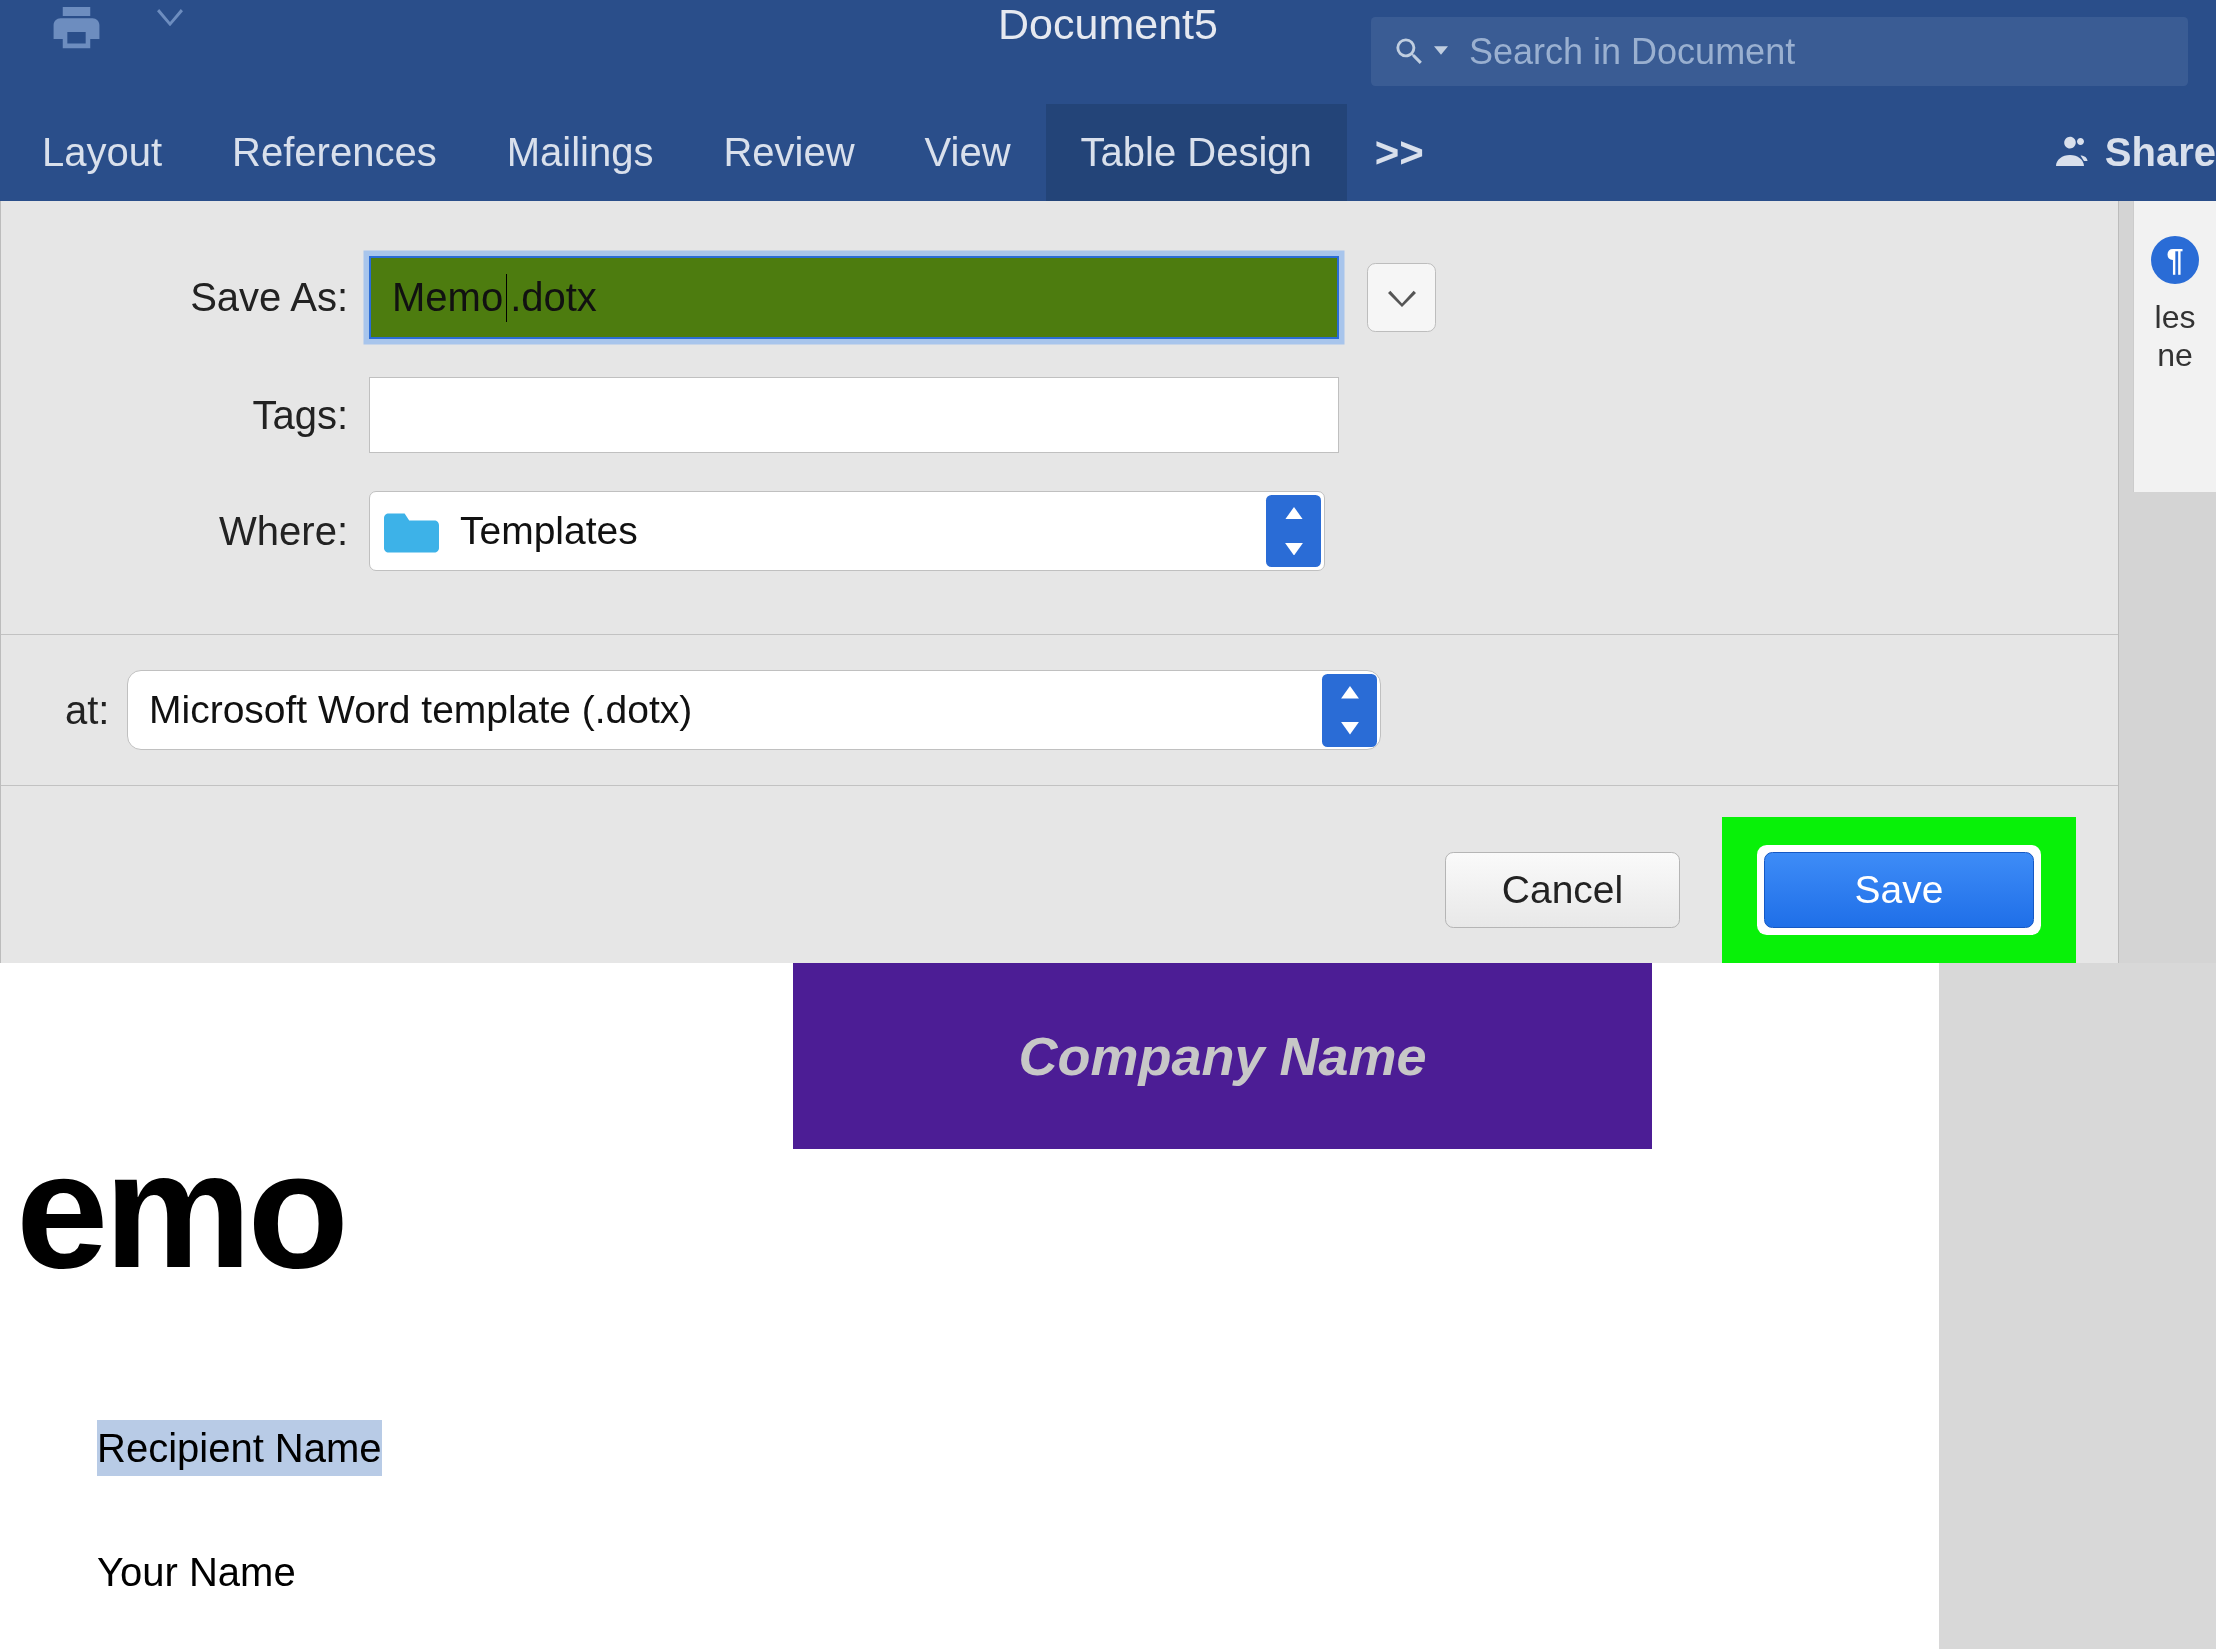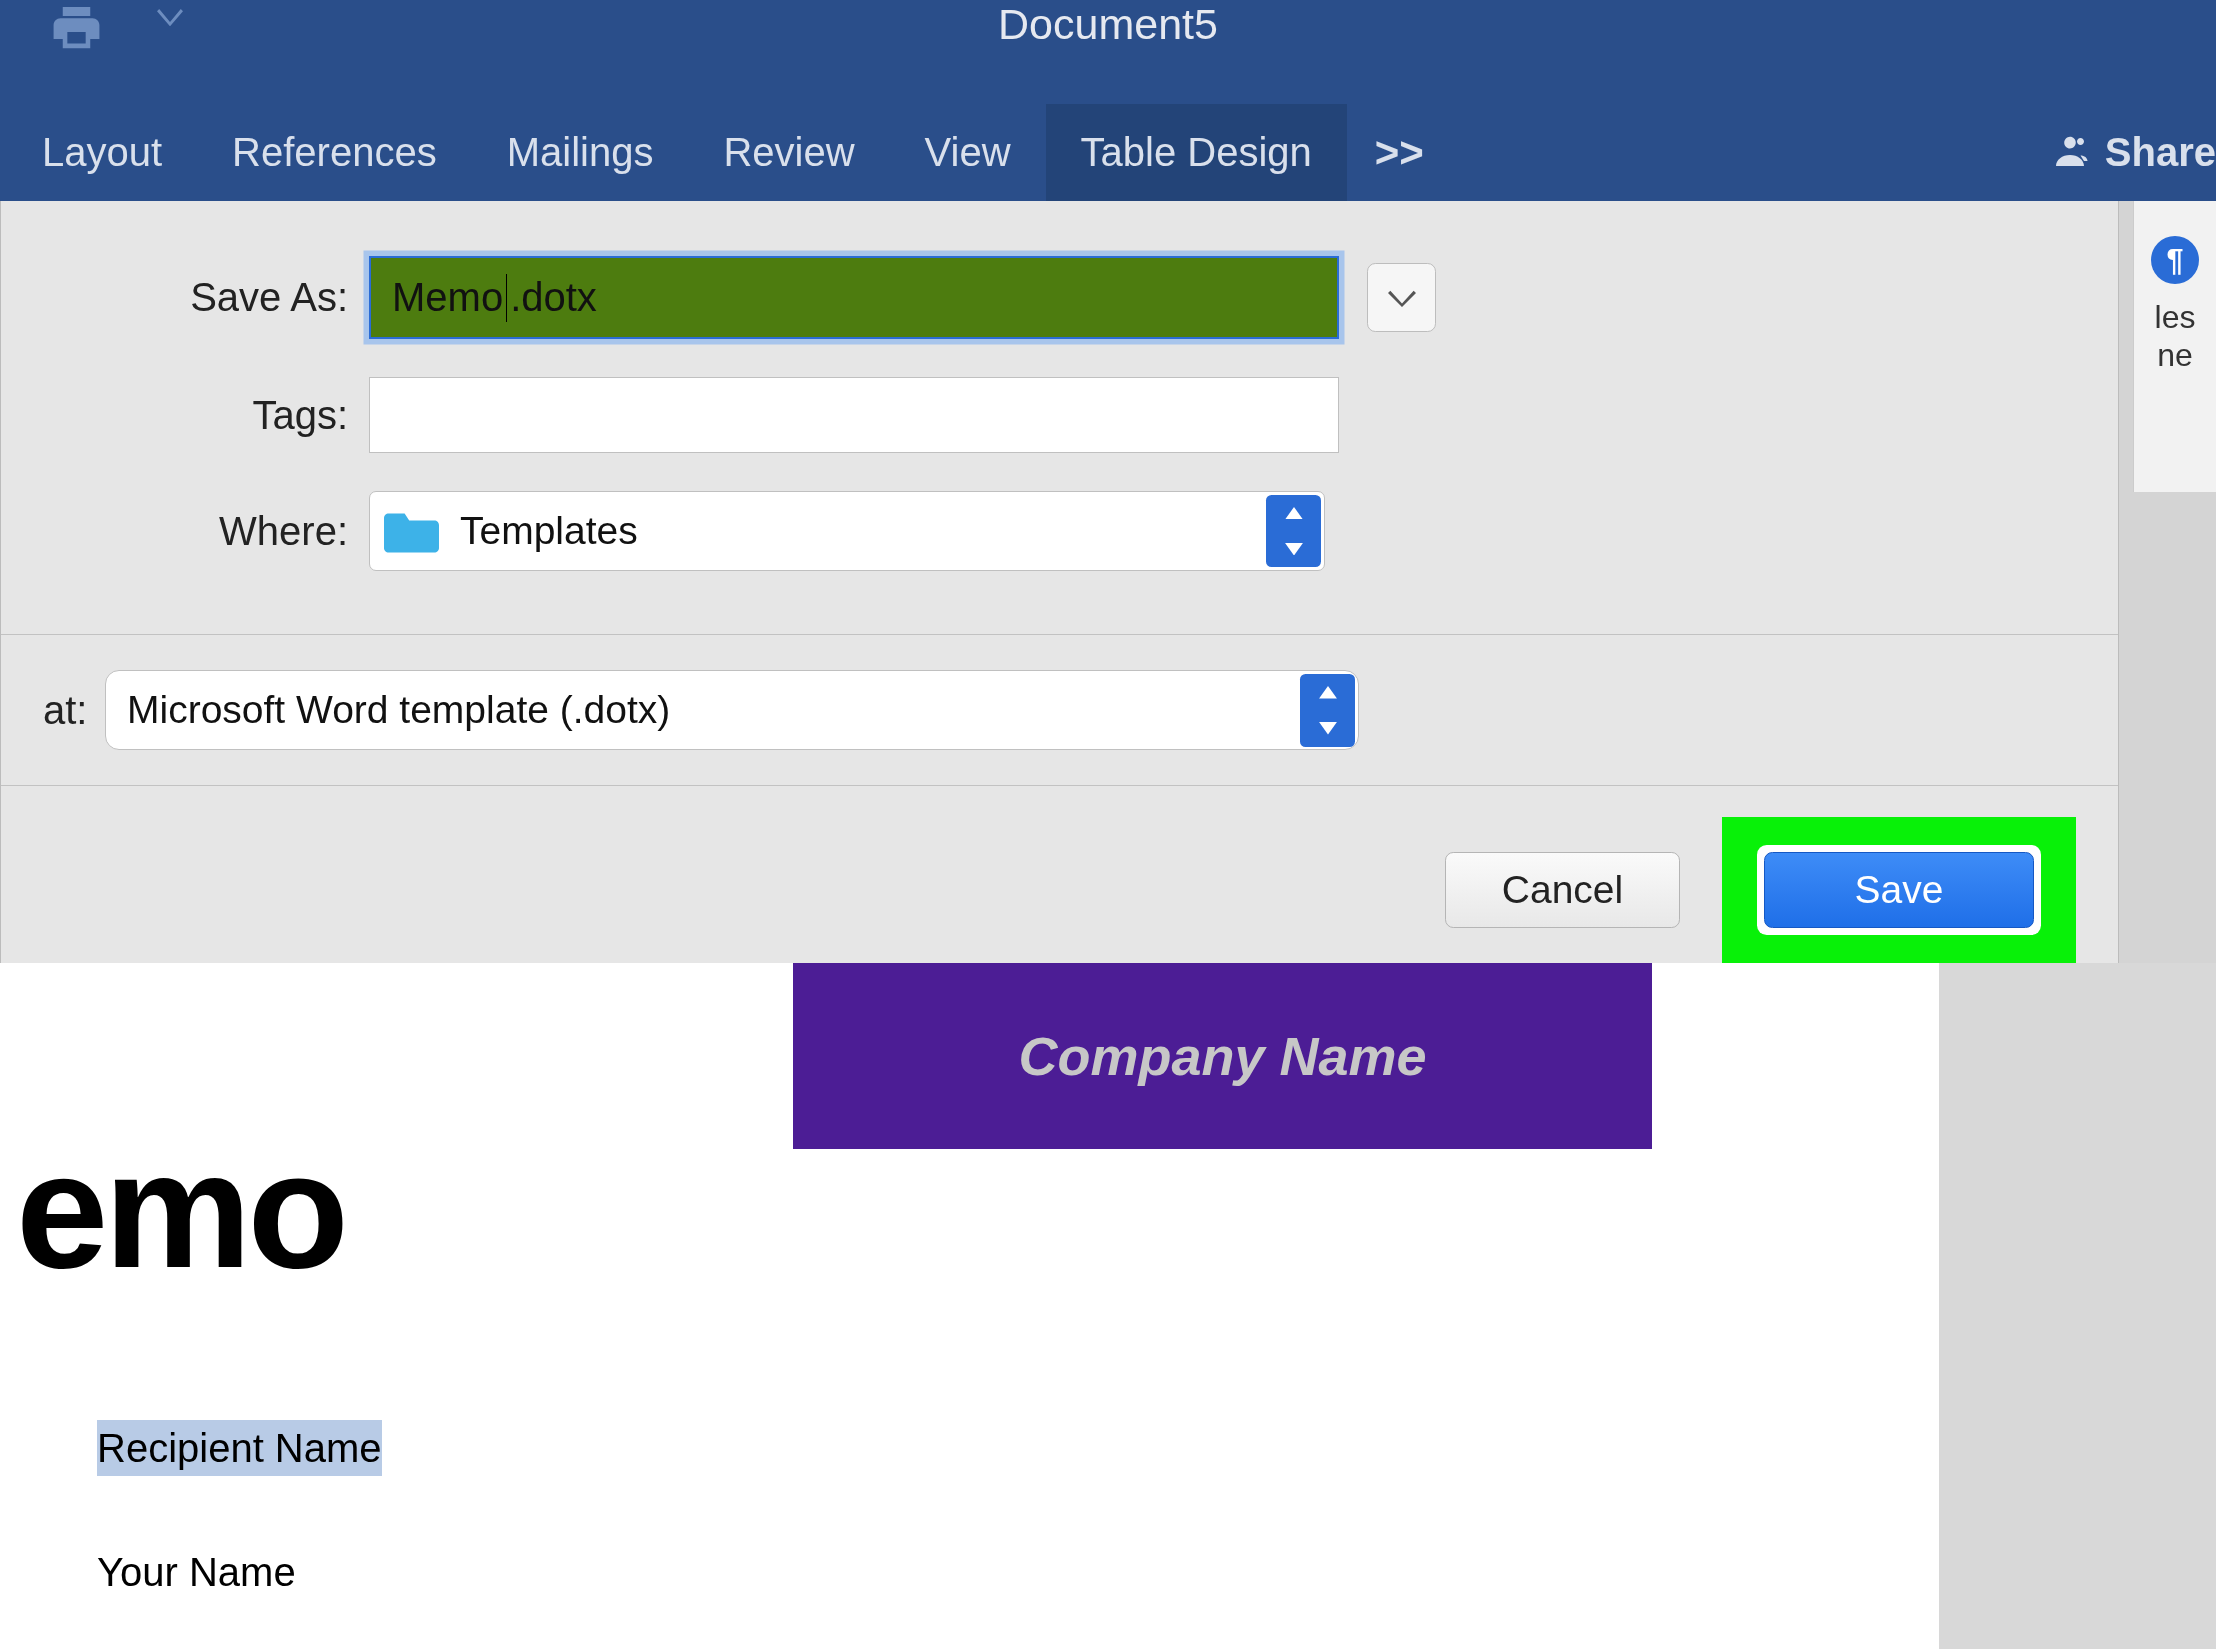--- a/index.html
+++ b/index.html
@@ -49,21 +49,21 @@
 .where-select { width: 956px; height: 80px; background:#fff; border:1.4px solid #c0c0c0; border-radius: 7px; display:flex; align-items:center; padding: 0 14px; position:relative; }
 .folder-icon { width: 55px; height: 45px; margin-right: 21px; }
 .folder-icon svg { fill: #3db2e8; }
 .where-text { font-size: 39px; color:#111; }
 .stepper-blue { position:absolute; right:2.8px; top:2.8px; bottom:2.8px; width: 55px; background:#2a6cd6; border-radius:5.5px; display:flex; flex-direction:column; }
 .stepper-blue .half { flex:1; display:flex; align-items:center; justify-content:center; }
 .stepper-blue svg { width:18px; height:12.5px; fill:#fff; }
 
 .divider { height: 1.4px; background:#c2c2c2; margin: 14px 0 35px; }
 
-.format-row { display:flex; align-items:center; padding: 0 42px 35px; }
+.format-row { display:flex; align-items:center; padding: 0 64px 35px; }
 .format-label { text-align: right; color:#222; font-size:40px; padding-right: 21px; width: 62px; }
 .format-select { width: 1254px; height: 80px; background:#fff; border:1.4px solid #c0c0c0; border-radius:14px; display:flex; align-items:center; padding: 0 21px; position:relative; }
 .format-text { font-size: 39px; color:#111; }
 
 .dialog-bottom { border-top: 1.4px solid #c2c2c2; padding: 31px 42px 38px; display:flex; justify-content:flex-end; align-items:center; gap: 42px; }
 .btn { height: 76px; border-radius: 8.3px; font-size: 39px; display:flex; align-items:center; justify-content:center; cursor:pointer; }
 .btn-cancel { width: 235px; background: linear-gradient(#fafafa,#e8e8e8); border:1.4px solid #b5b5b5; color:#222; }
 .save-highlight { background:#08f108; padding: 28px 35px; display:flex; align-items:center; justify-content:center; }
 .save-inner-wrap { background:#fff; padding: 7px; border-radius: 9.7px; }
 .btn-save { width: 270px; background: linear-gradient(#3e8cf7,#1f6fe8); border:1.4px solid #1558c4; color:#fff; font-weight:500; }
@@ -86,20 +86,33 @@
     <svg viewBox="0 0 24 24">
         <path d="M19 8H5c-1.66 0-3 1.34-3 3v6h4v4h12v-4h4v-6c0-1.66-1.34-3-3-3zM16 19H8v-5h8v5zM18 3H6v4h12V3z"></path>
       </svg>
   </div>
   <div class="dropdown-arrow">
     <svg viewBox="0 0 24 16">
         <path d="M2 0 L12 12 L22 0 L24 2 L12 16 L0 2 Z"></path>
       </svg>
   </div>
   <div class="doc-title">Document5</div>
+  <div class="searchbox">
+    <div class="mag">
+      <svg viewBox="0 0 24 24">
+          <path d="M15.5 14h-.79l-.28-.27A6.471 6.471 0 0016 9.5 6.5 6.5 0 109.5 16c1.61 0 3.09-.59 4.23-1.57l.27.28v.79l5 4.99L20.49 19l-4.99-5zM9.5 14C7.01 14 5 11.99 5 9.5S7.01 5 9.5 5 14 7.01 14 9.5 11.99 14 9.5 14z"></path>
+        </svg>
+    </div>
+    <div class="caret">
+      <svg viewBox="0 0 20 14">
+          <path d="M0 0 L10 12 L20 0 Z"></path>
+        </svg>
+    </div>
+    <div class="ph">Search in Document</div>
+  </div>
 </div>
 
 <div class="ribbon">
   <div class="tab tab-layout">Layout</div>
   <div class="tab">References</div>
   <div class="tab">Mailings</div>
   <div class="tab">Review</div>
   <div class="tab">View</div>
   <div class="tab active">Table Design</div>
   <div class="more-tabs">&gt;&gt;</div>

